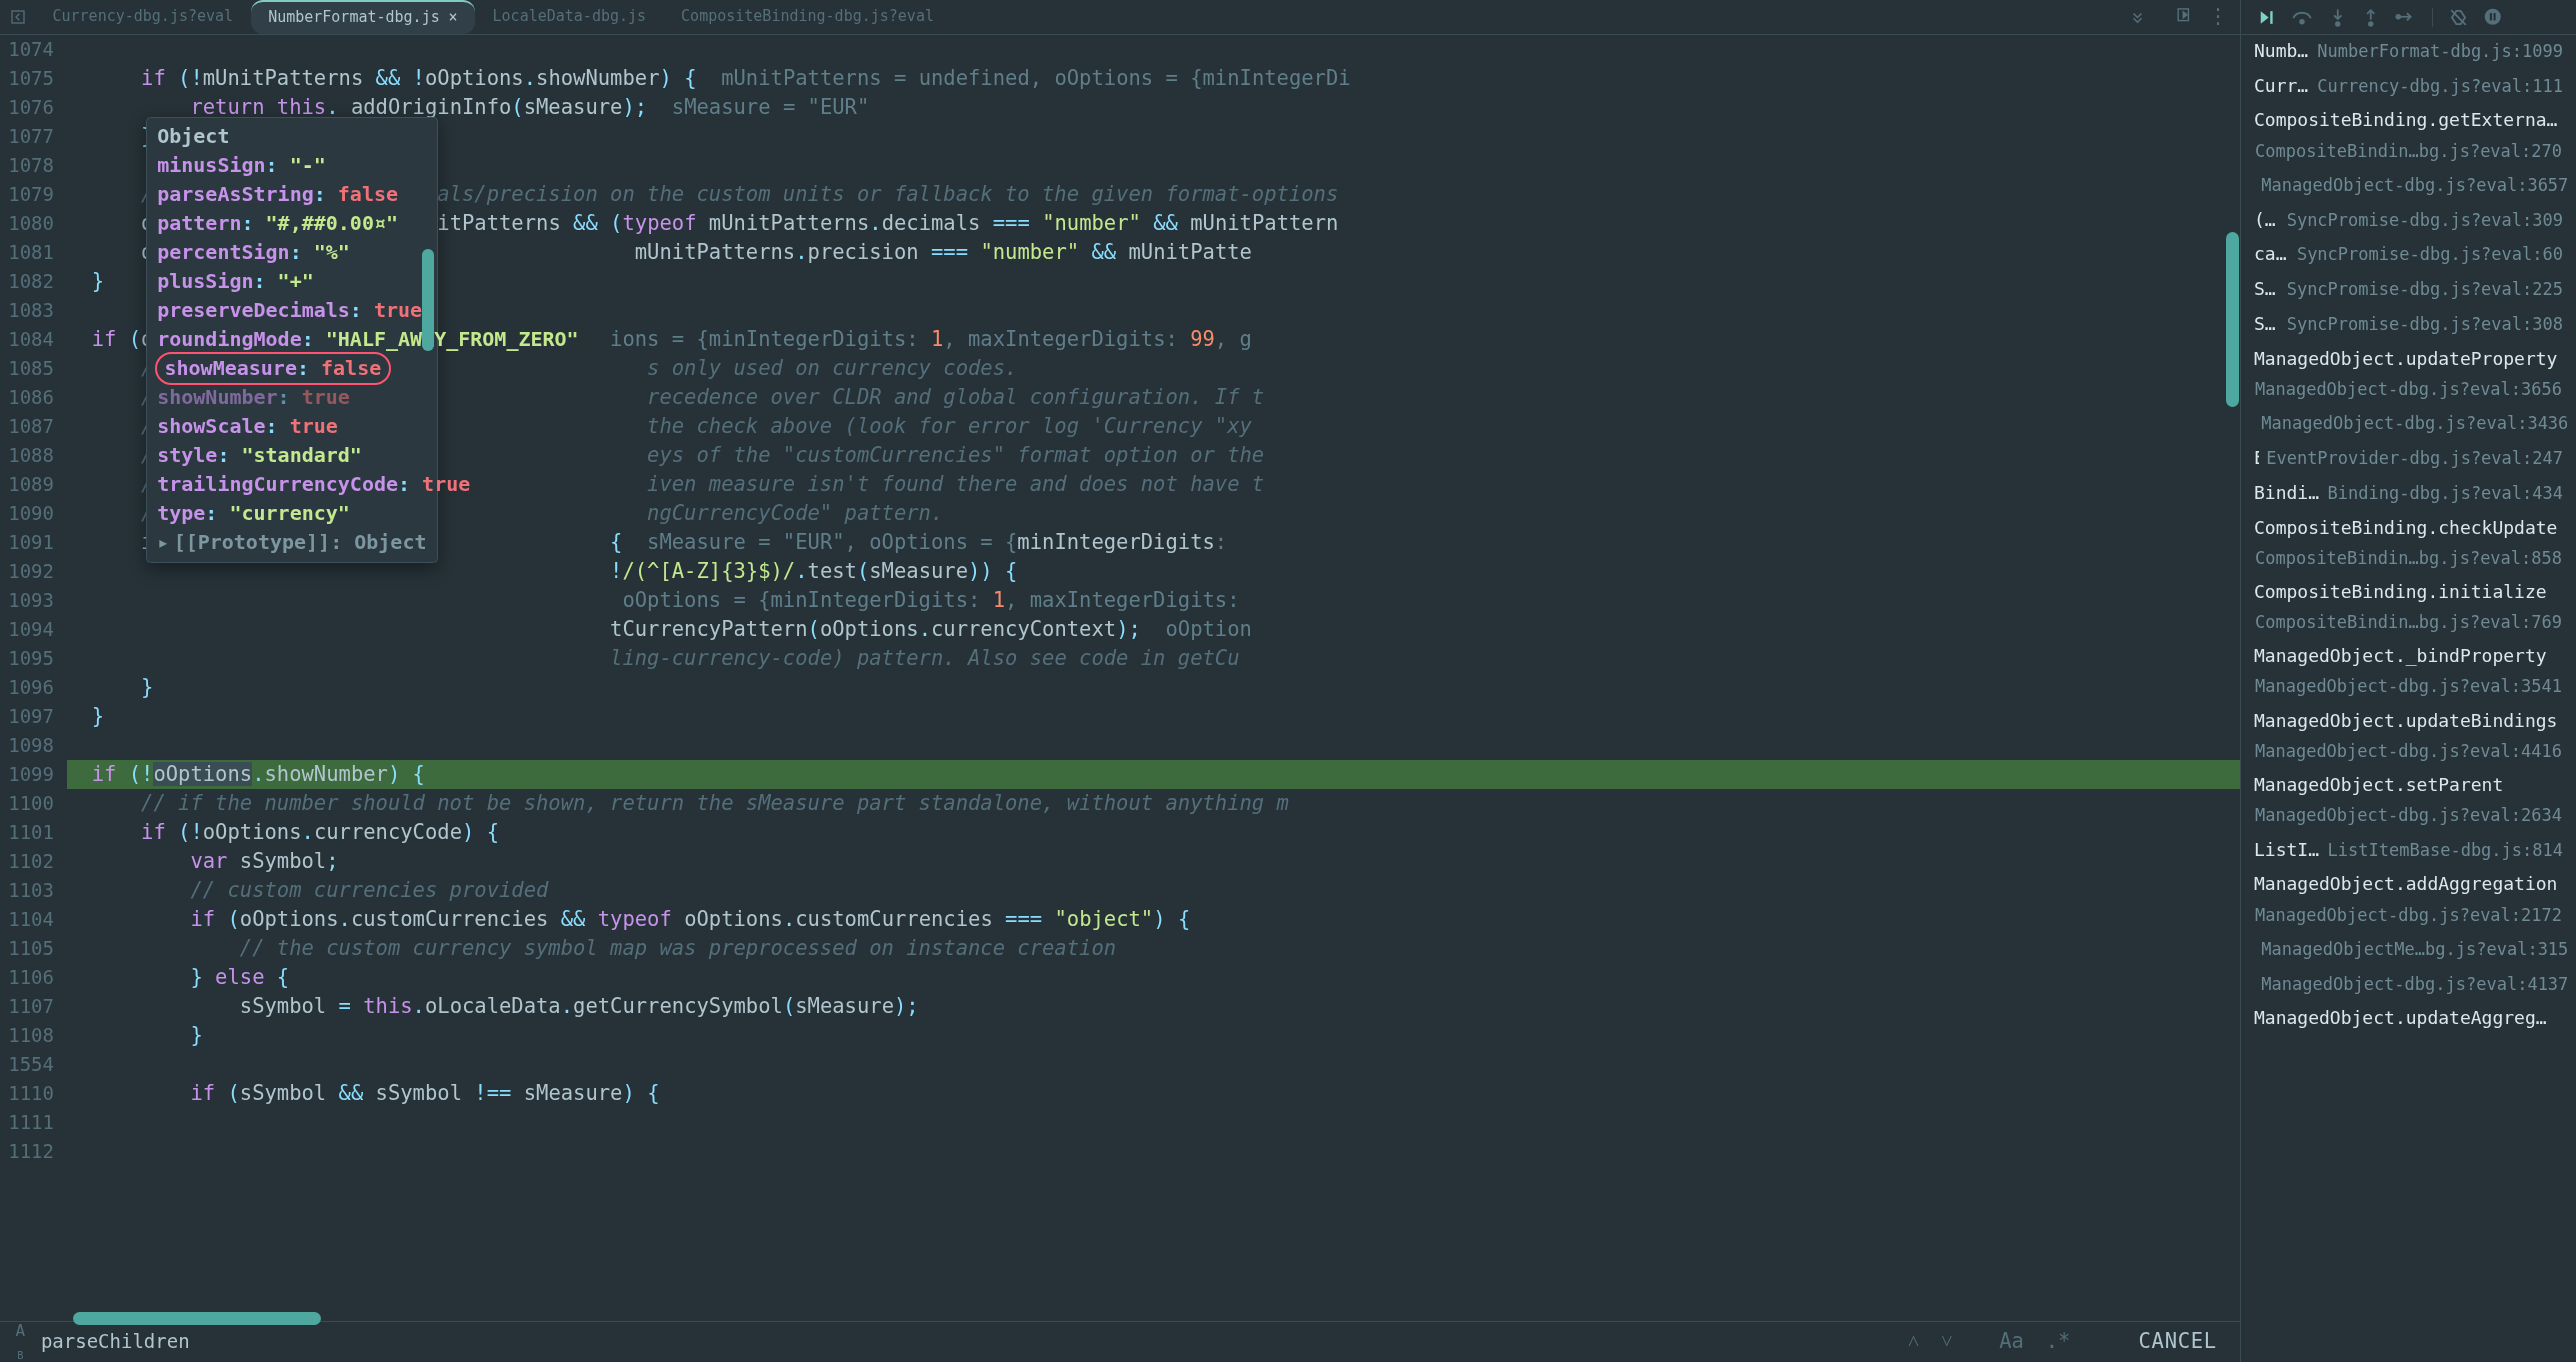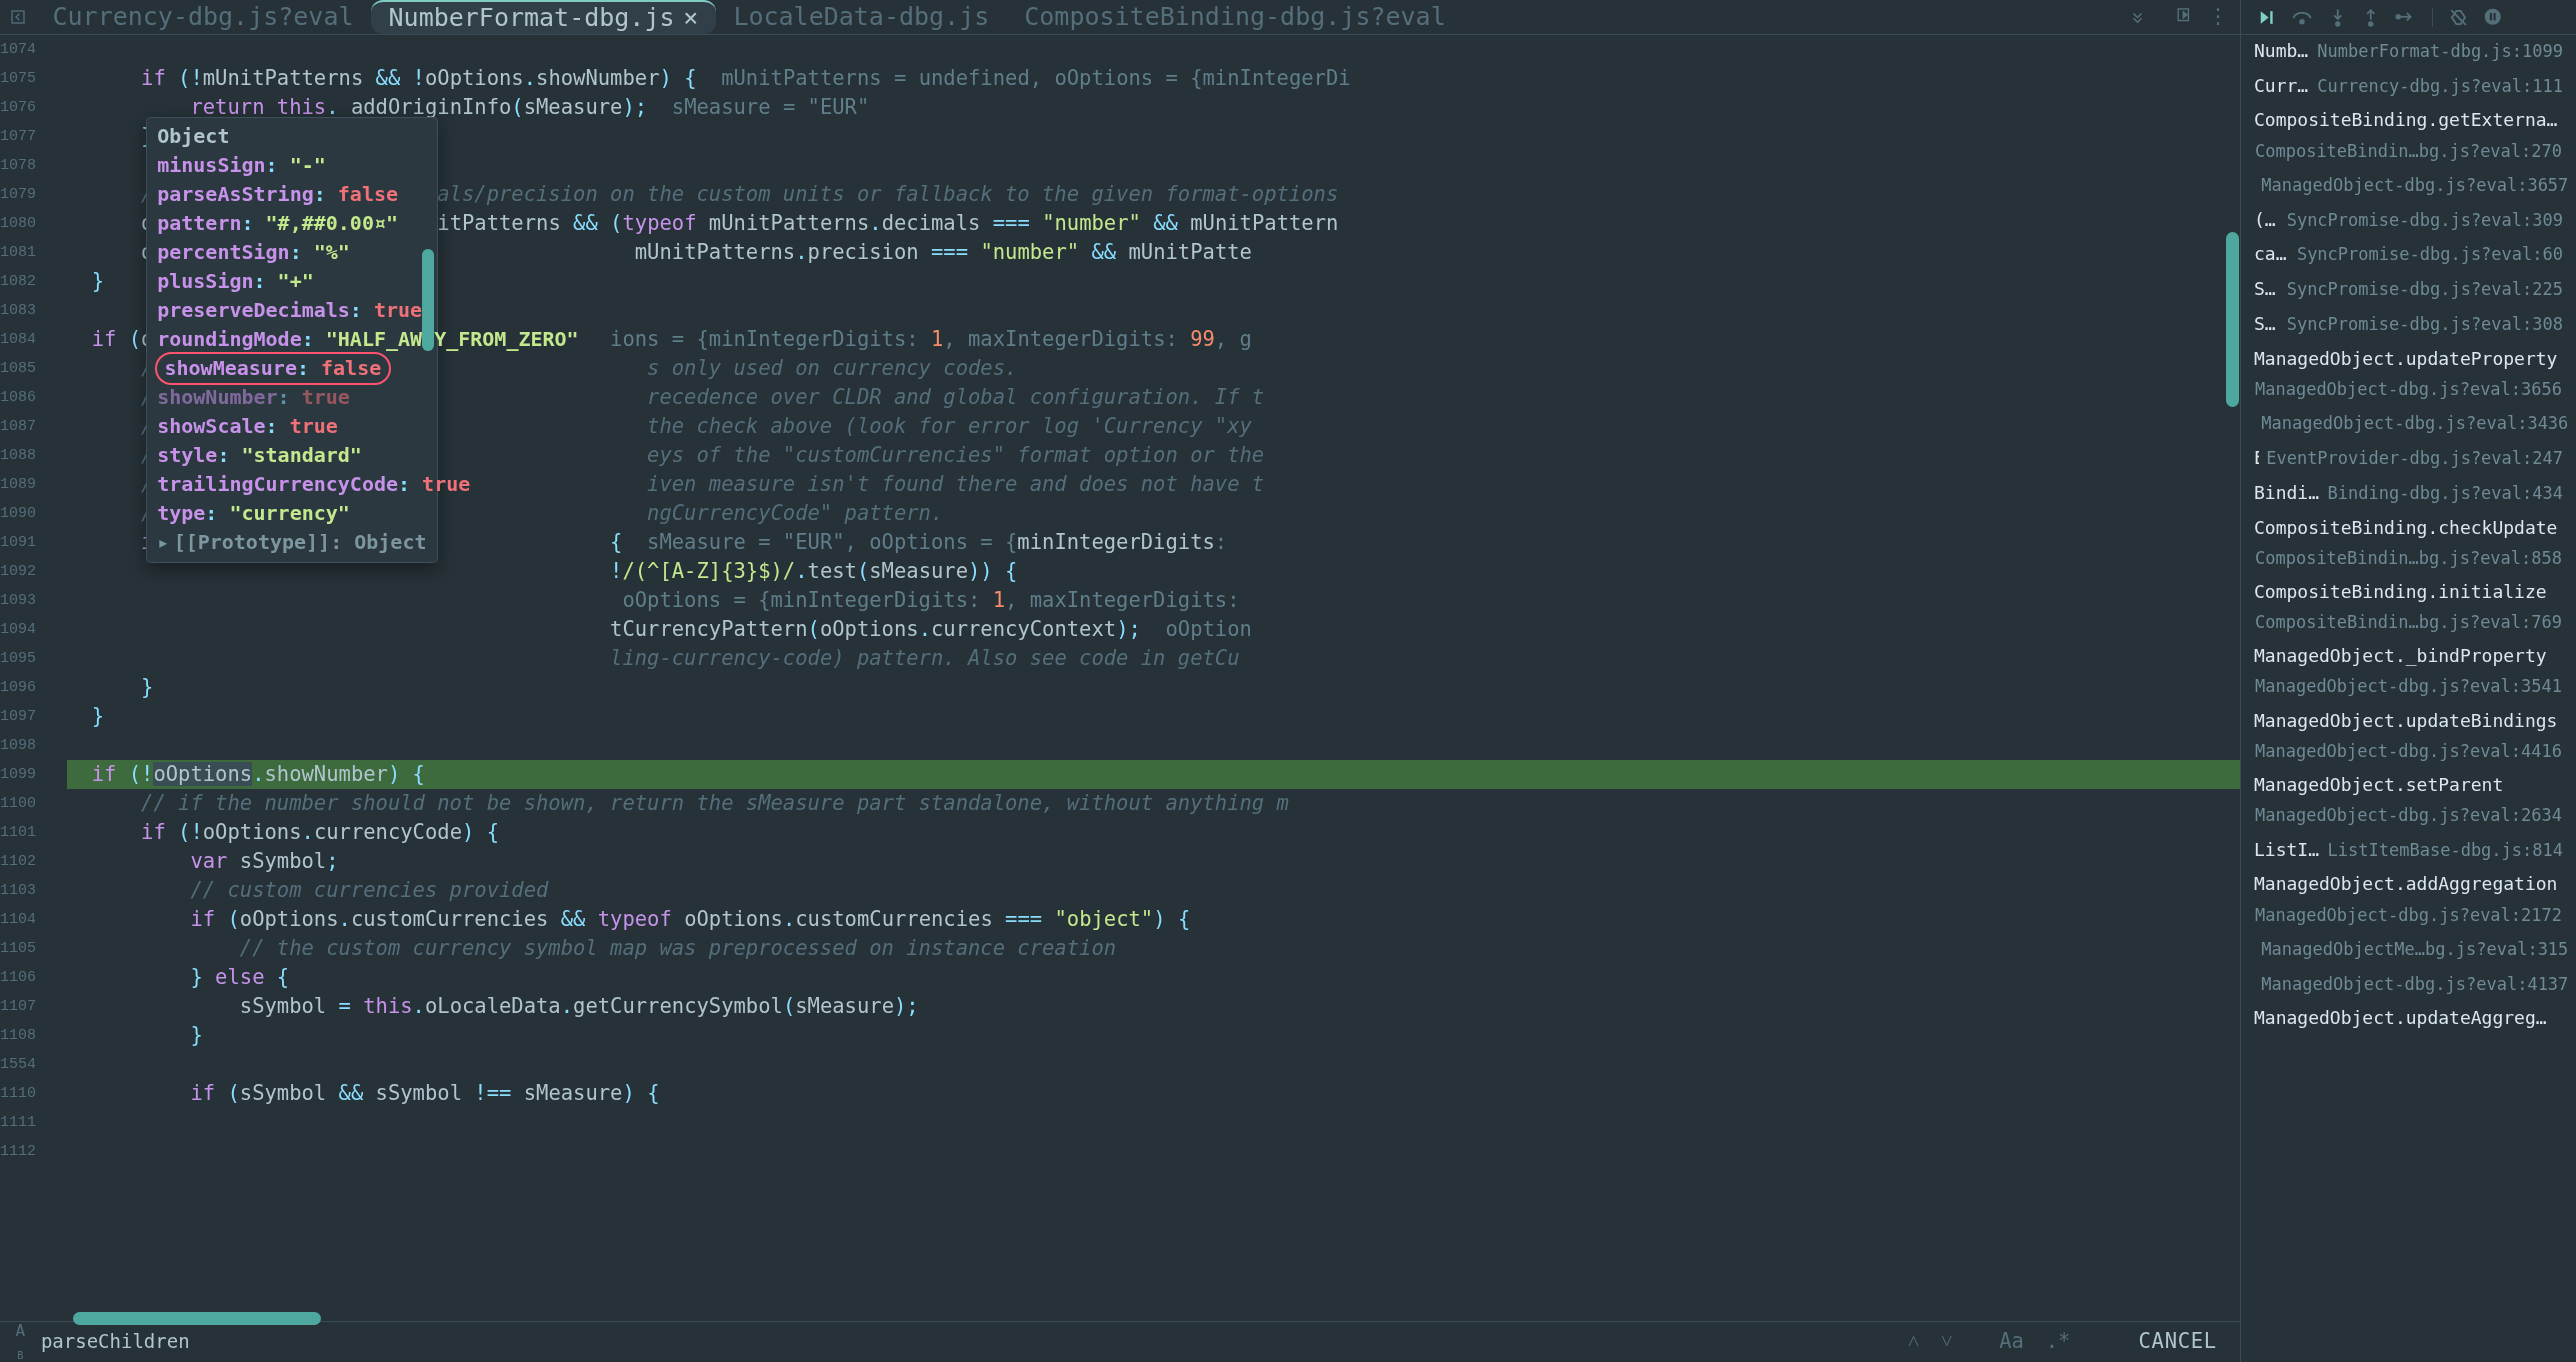--- a/index.html
+++ b/index.html
@@ -28,31 +28,31 @@
     color:var(--fg);
     font-family:ui-monospace,Menlo,Consolas,monospace;
     font-size:20.5px;
     line-height:1.45;
     overflow:hidden;
   }
   .app{display:flex;flex-direction:column;height:100vh;}
   .toolrow{height:35px;display:flex;align-items:stretch;border-bottom:0.7px solid var(--line);}
   .tabs{flex:1;display:flex;align-items:stretch;overflow:hidden;}
   .nav-left{width:35px;display:flex;align-items:center;justify-content:center;color:var(--dim);}
-  .tab{display:flex;align-items:center;padding:0 17.5px;color:var(--dim);white-space:nowrap;gap:8.8px;font-size:25px;}
+  .tab{display:flex;align-items:center;padding:0 17.5px;color:var(--dim);white-space:nowrap;gap:8.8px;font-size:15px;}
   .tab.active{background:var(--bg3);color:var(--fg);border-top:2.9px solid var(--accent);border-radius:12px;}
   .tab .close{color:var(--fg);}
   .tab-overflow{display:flex;align-items:center;padding:0 17.5px;color:var(--dim);}
   .tab-right-icons{display:flex;align-items:center;gap:14.6px;padding:0 11.7px;color:var(--dim);}
   .dbg-toolbar{width:336px;display:flex;align-items:center;gap:16px;padding:0 14.6px;border-left:0.7px solid var(--line);color:var(--dim);}
   .dbg-toolbar svg{display:block;}
   .main{flex:1;display:flex;overflow:hidden;}
   .editor-col{flex:1;display:flex;flex-direction:column;overflow:hidden;position:relative;}
   .editor{flex:1;display:flex;overflow:hidden;position:relative;}
-  .gutter{width:67px;padding-right:13px;color:var(--dim);font-size:15px;user-select:none;font-family:Liberation Mono, monospace;}
+  .gutter{width:67px;text-align:right;padding-right:13px;color:var(--dim);font-size:19px;user-select:none;}
   .gutter .ln{height:29px;line-height:29px;}
   .code{flex:1;position:relative;overflow:hidden;}
   .codeline{height:29px;line-height:29px;white-space:pre;font-size:20.5px;color:var(--id);}
   .codeline.hl{background:linear-gradient(#3e6b3e,#3e6b3e);}
   .codeline .sel{background:#3a4c54;}
   .c-kw{color:var(--kw);}
   .c-id{color:var(--id);}
   .c-num{color:var(--num);}
   .c-str{color:var(--str);}
   .c-com{color:var(--comment);font-style:italic;}

